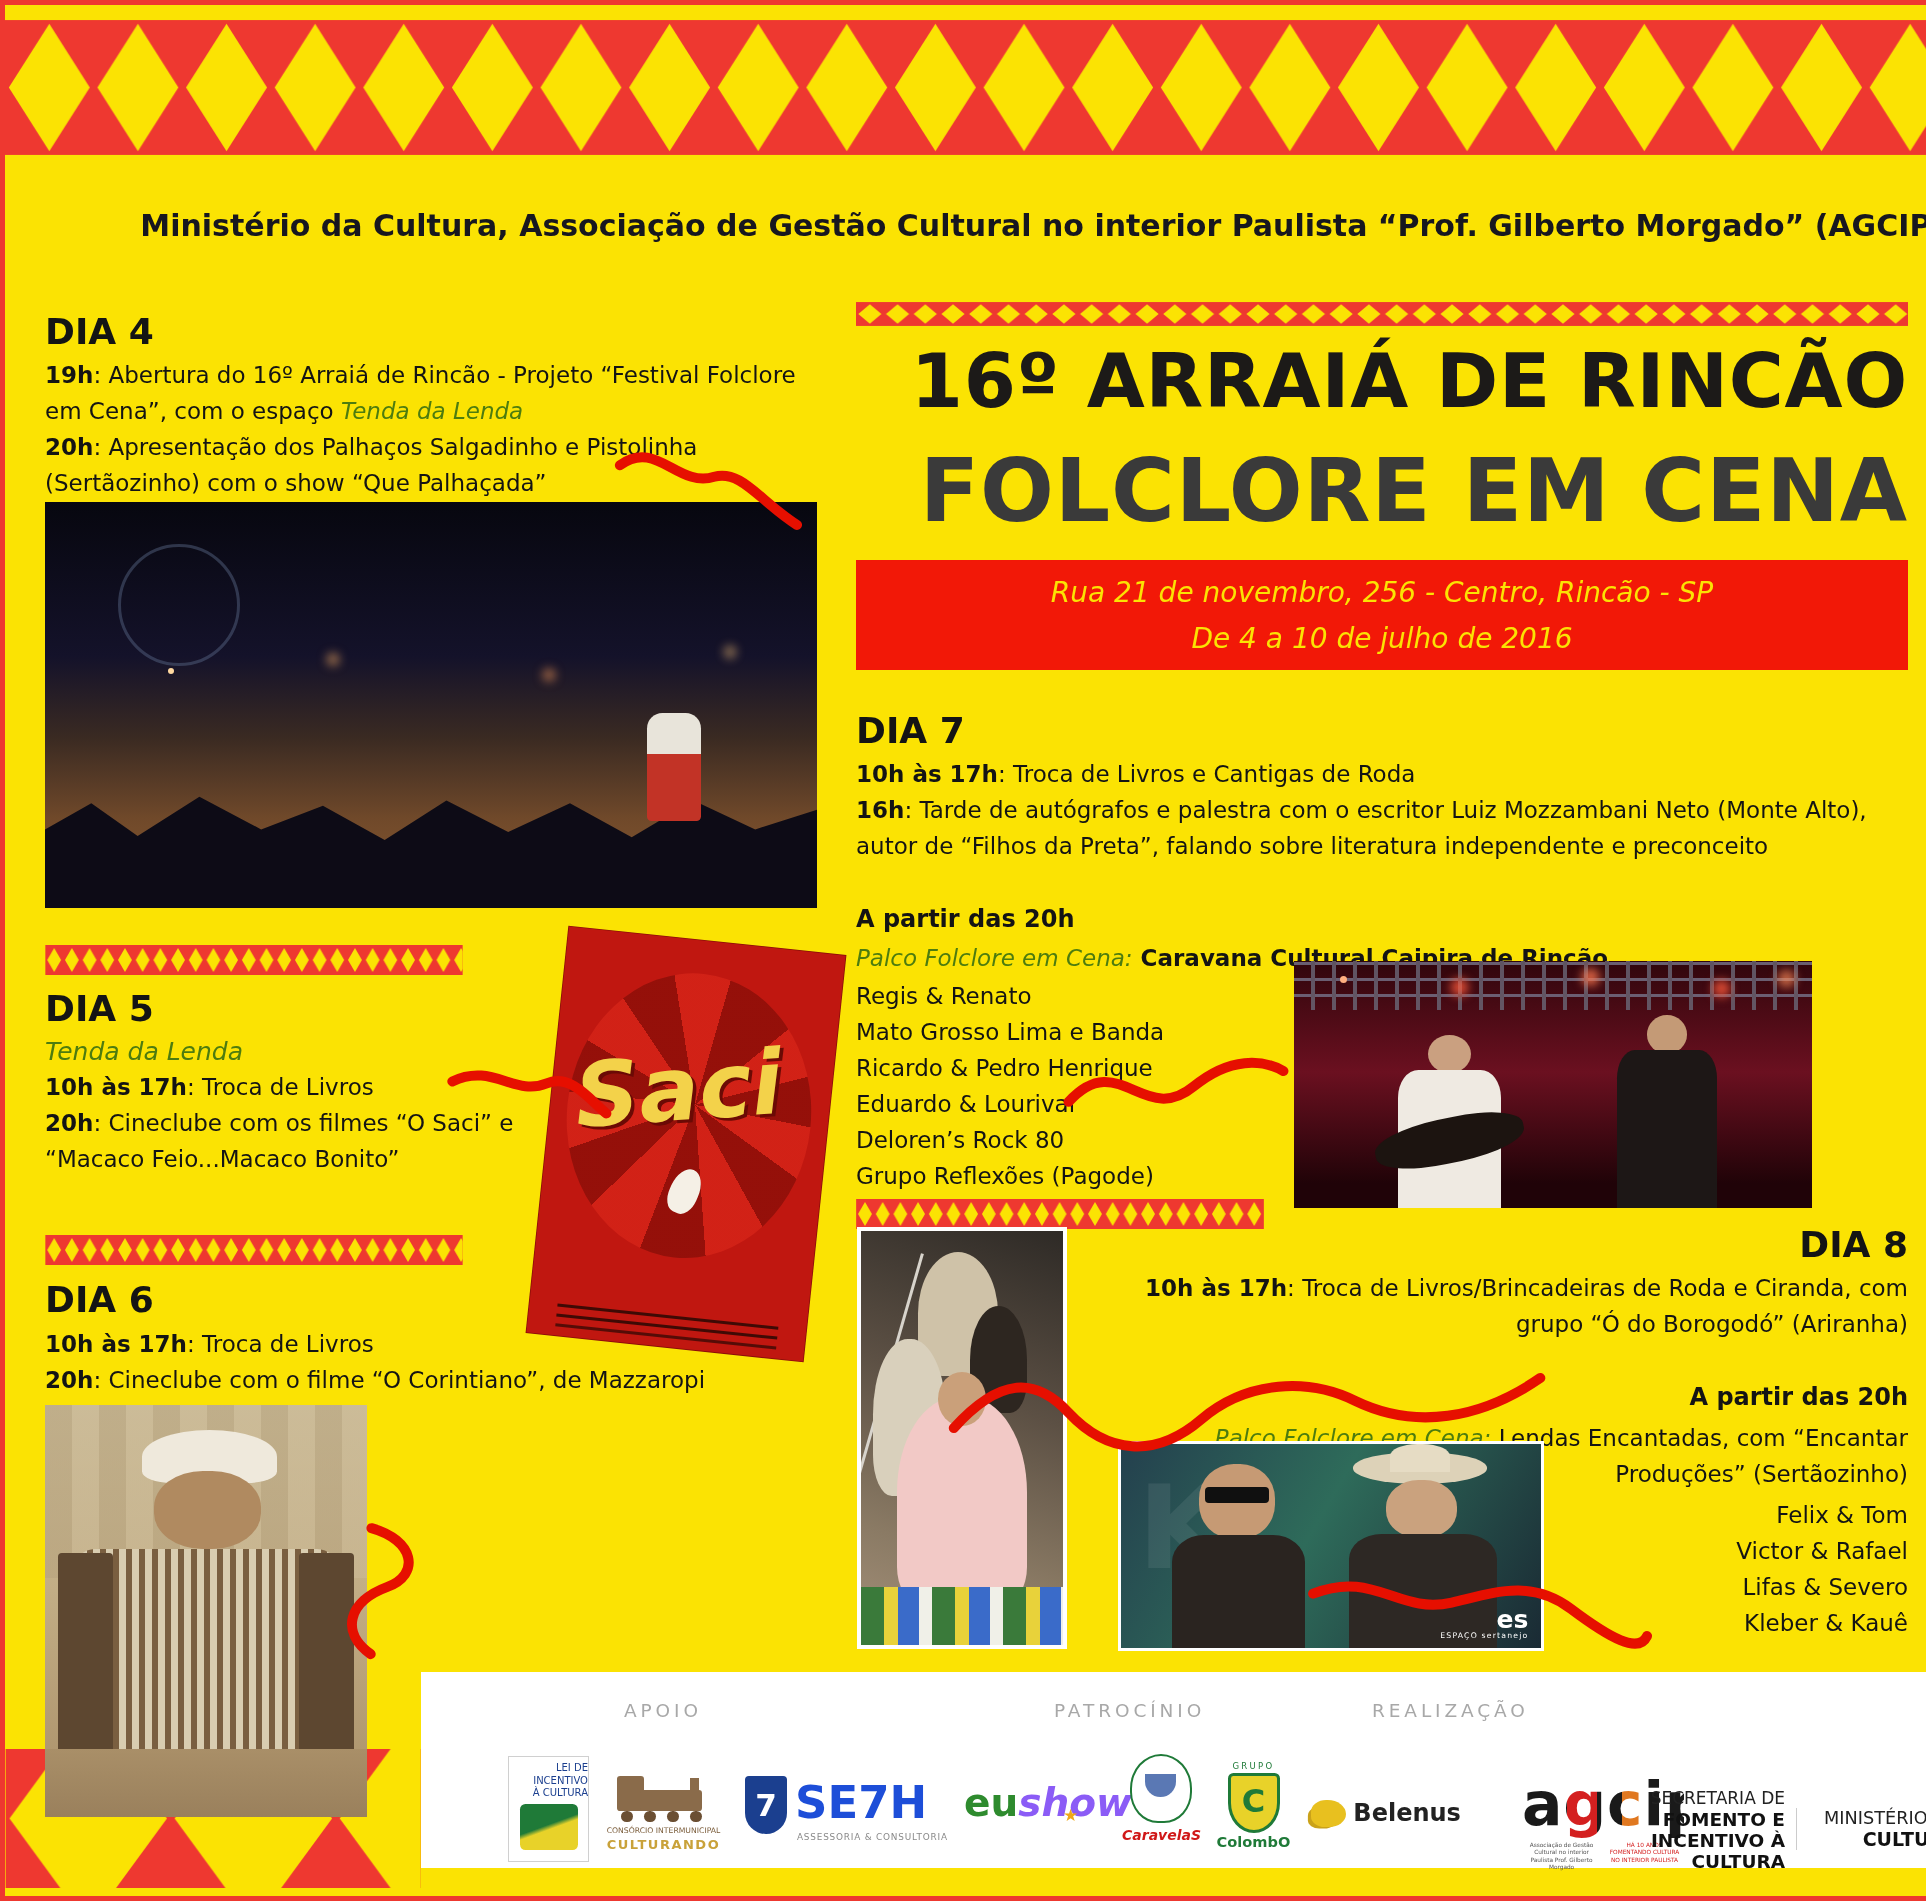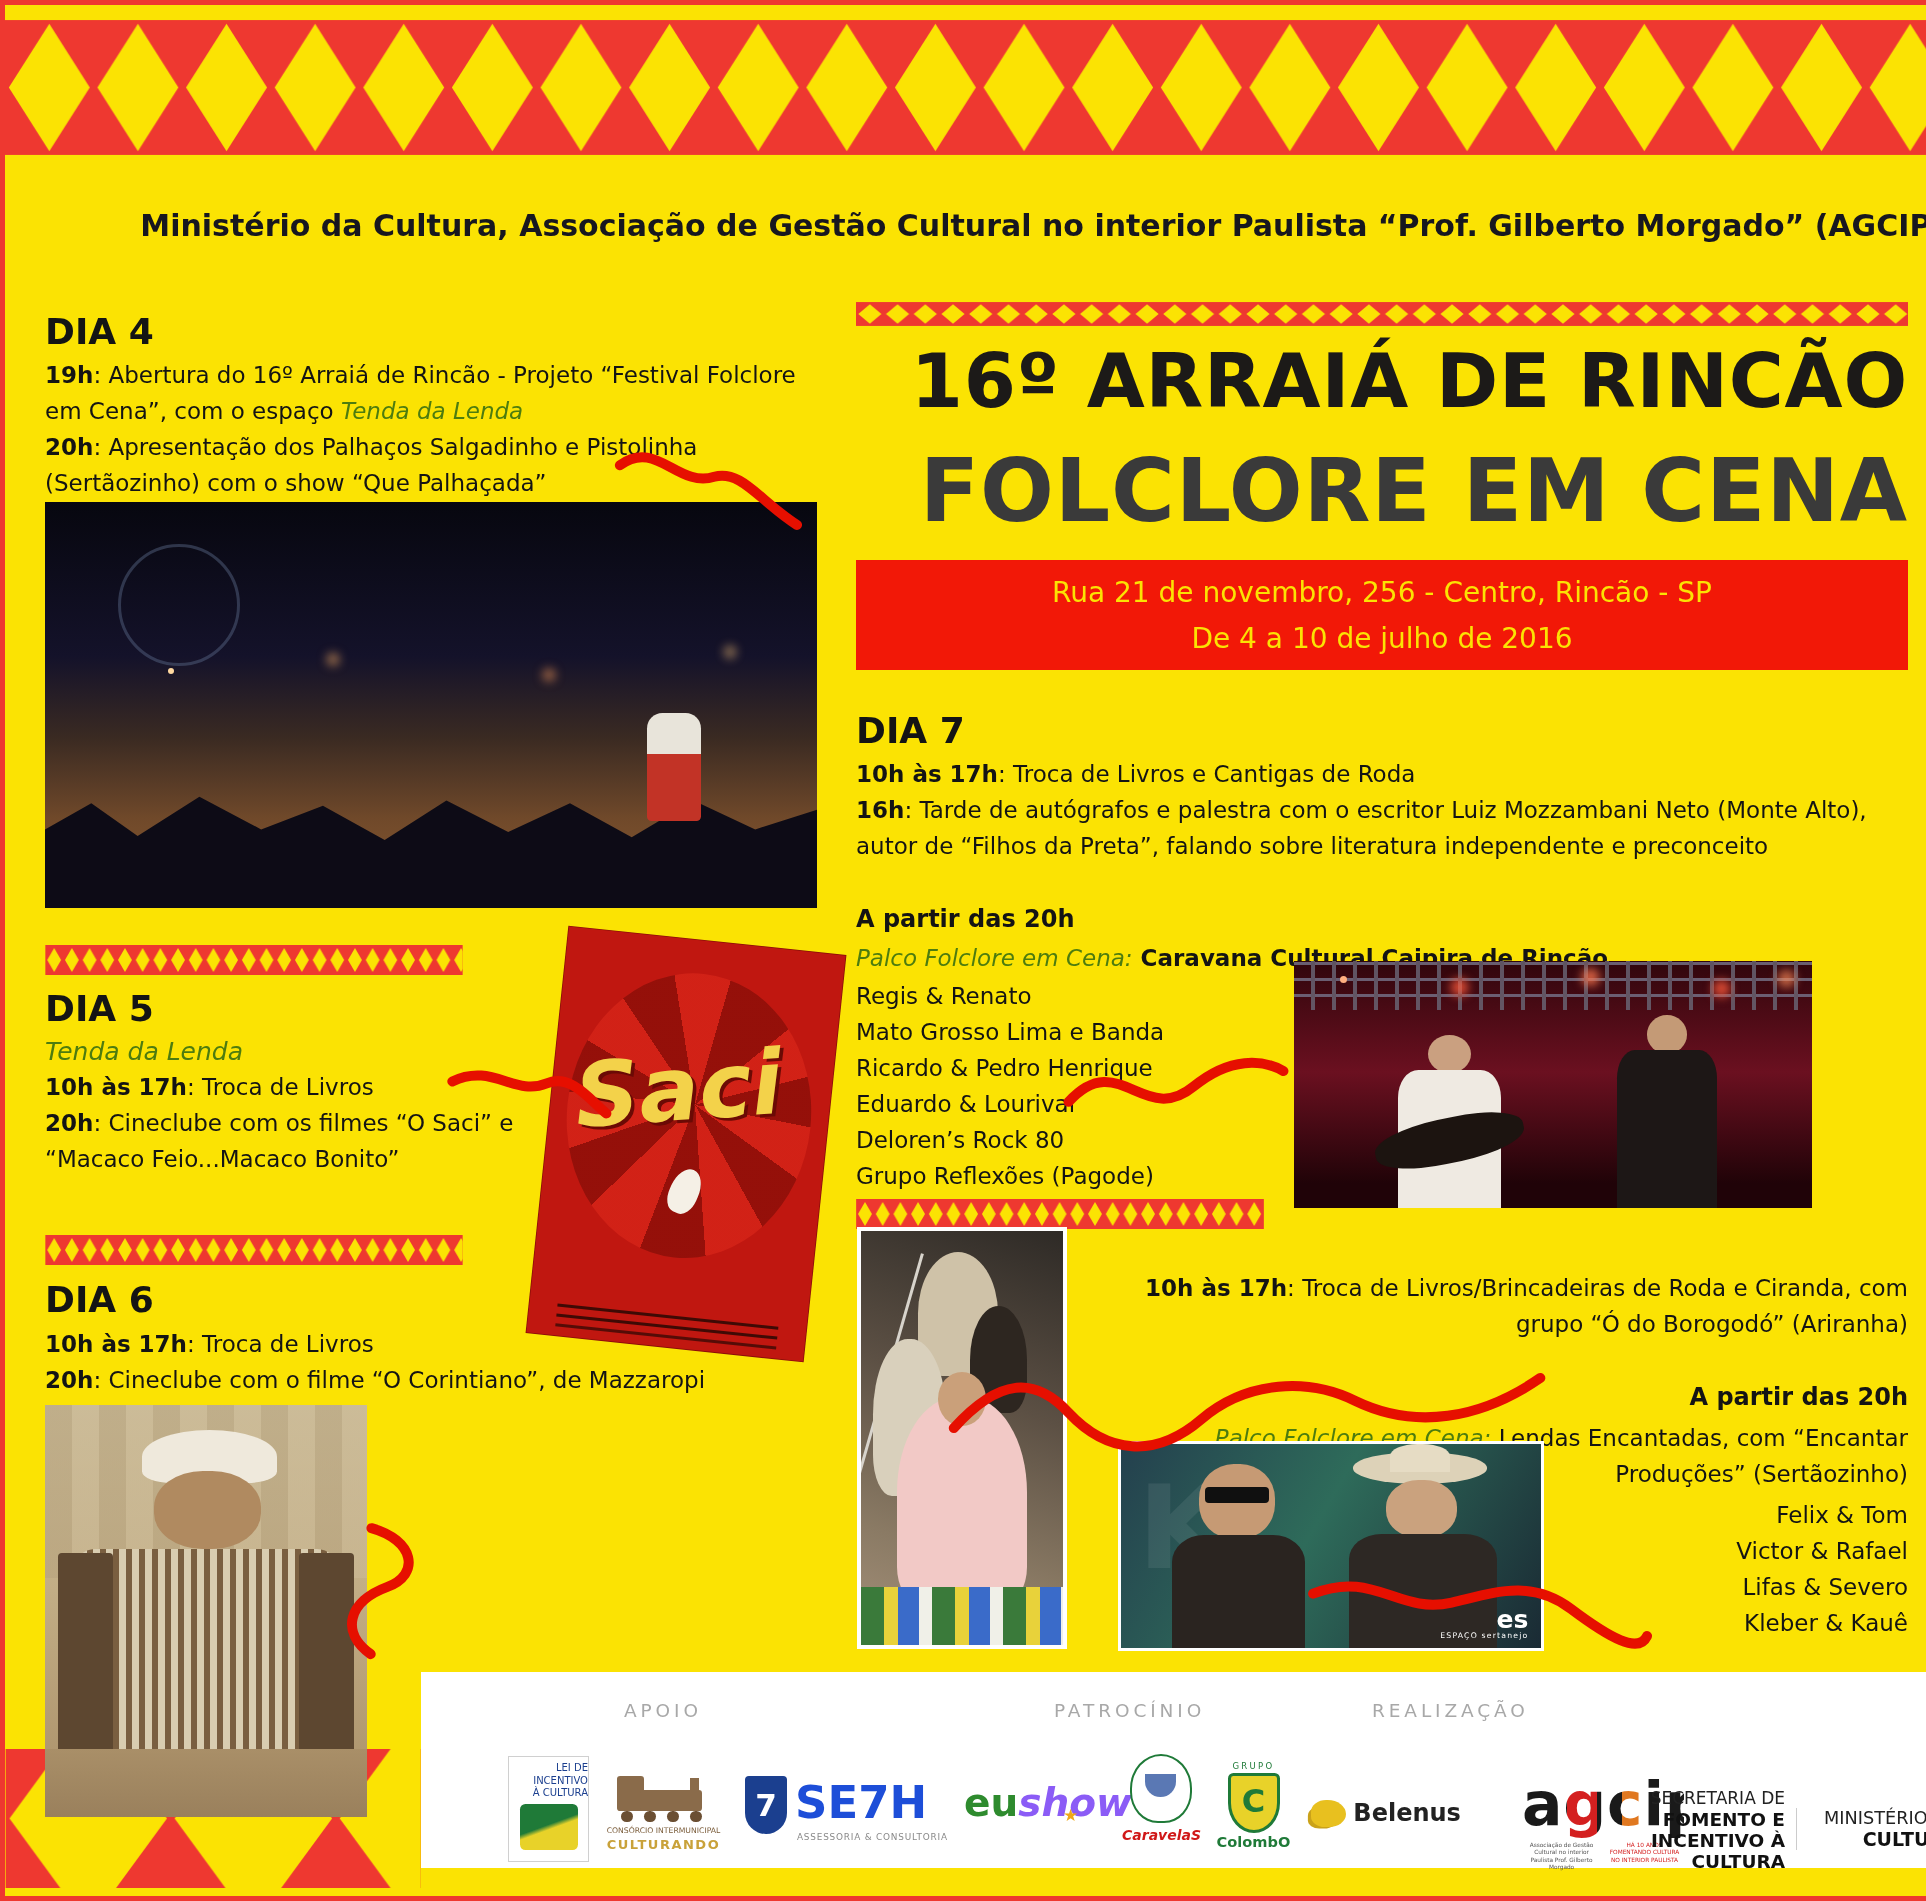--- a/index.html
+++ b/index.html
@@ -104,21 +104,21 @@
   </div>
 
   <svg class="abs" style="left:851px;top:297px;width:1052px;height:24px" viewBox="0 0 2732 62" width="1052" height="24">
     <rect width="100%" height="100%" fill="#EE3830"></rect>
       <rect width="100%" height="100%" fill="url(#pTiny)"></rect>
   </svg>
 
   <div class="abs title" style="left:851px;top:332px;width:1052px;font-size:75px;">16º ARRAIÁ DE RINCÃO</div>
   <div class="abs title" style="left:851px;top:435px;width:1052px;font-size:87px;color:#3a3a3a;">FOLCLORE EM CENA</div>
 
-  <div class="abs bar" style="left:851px;top:555px;width:1052px;height:110px;">
+  <div class="abs bar" style="left:851px;top:555px;width:1052px;height:110px;font-style:italic;">
     <span>Rua 21 de novembro, 256 - Centro, Rincão - SP</span>
     <span>De 4 a 10 de julho de 2016</span>
   </div>
 
   <div class="abs day-h" style="left:851px;top:705px;">DIA 7</div>
   <div class="abs body" style="left:851px;top:751px;width:1056px;">
     <span class="b">10h às 17h</span><span>: Troca de Livros e Cantigas de Roda</span><br>
     <span class="b">16h</span><span>: Tarde de autógrafos e palestra com o escritor Luiz Mozzambani Neto (Monte Alto), autor de “Filhos da Preta”, falando sobre literatura independente e preconceito</span>
   </div>
   <div class="abs sub" style="left:851px;top:900px;">A partir das 20h</div>
@@ -146,20 +146,21 @@
       <div class="abs" style="left:34%;top:0;width:32%;height:20%;background:#c49a76;border-radius:50%;"></div>
       <div class="abs" style="left:10%;top:18%;width:80%;height:82%;background:#1d1716;border-radius:18% 18% 0 0;"></div>
     </div>
   </div>
 
   <svg class="abs" style="left:851px;top:1194px;width:408px;height:30px" viewBox="0 0 1060 78" width="408" height="30">
     <rect width="100%" height="100%" fill="#EE3830"></rect>
       <rect width="100%" height="100%" fill="url(#pSmall)"></rect>
   </svg>
 
+  <div class="abs day-h right" style="left:1156px;top:1219px;width:747px;">DIA 8</div>
   <div class="abs body right" style="left:1136px;top:1265px;width:767px;">
     <span class="b">10h às 17h</span><span>: Troca de Livros/Brincadeiras de Roda e Ciranda, com grupo “Ó do Borogodó” (Ariranha)</span>
   </div>
   <div class="abs sub right" style="left:1136px;top:1378px;width:767px;">A partir das 20h</div>
   <div class="abs body right" style="left:1136px;top:1415px;width:767px;">
     <span class="acc">Palco Folclore em Cena:</span><span> Lendas Encantadas, com “Encantar Produções” (Sertãozinho)</span>
   </div>
   <div class="abs body right" style="left:1136px;top:1492px;width:767px;">
     <span>Felix &amp; Tom</span><br>
     <span>Victor &amp; Rafael</span><br>

